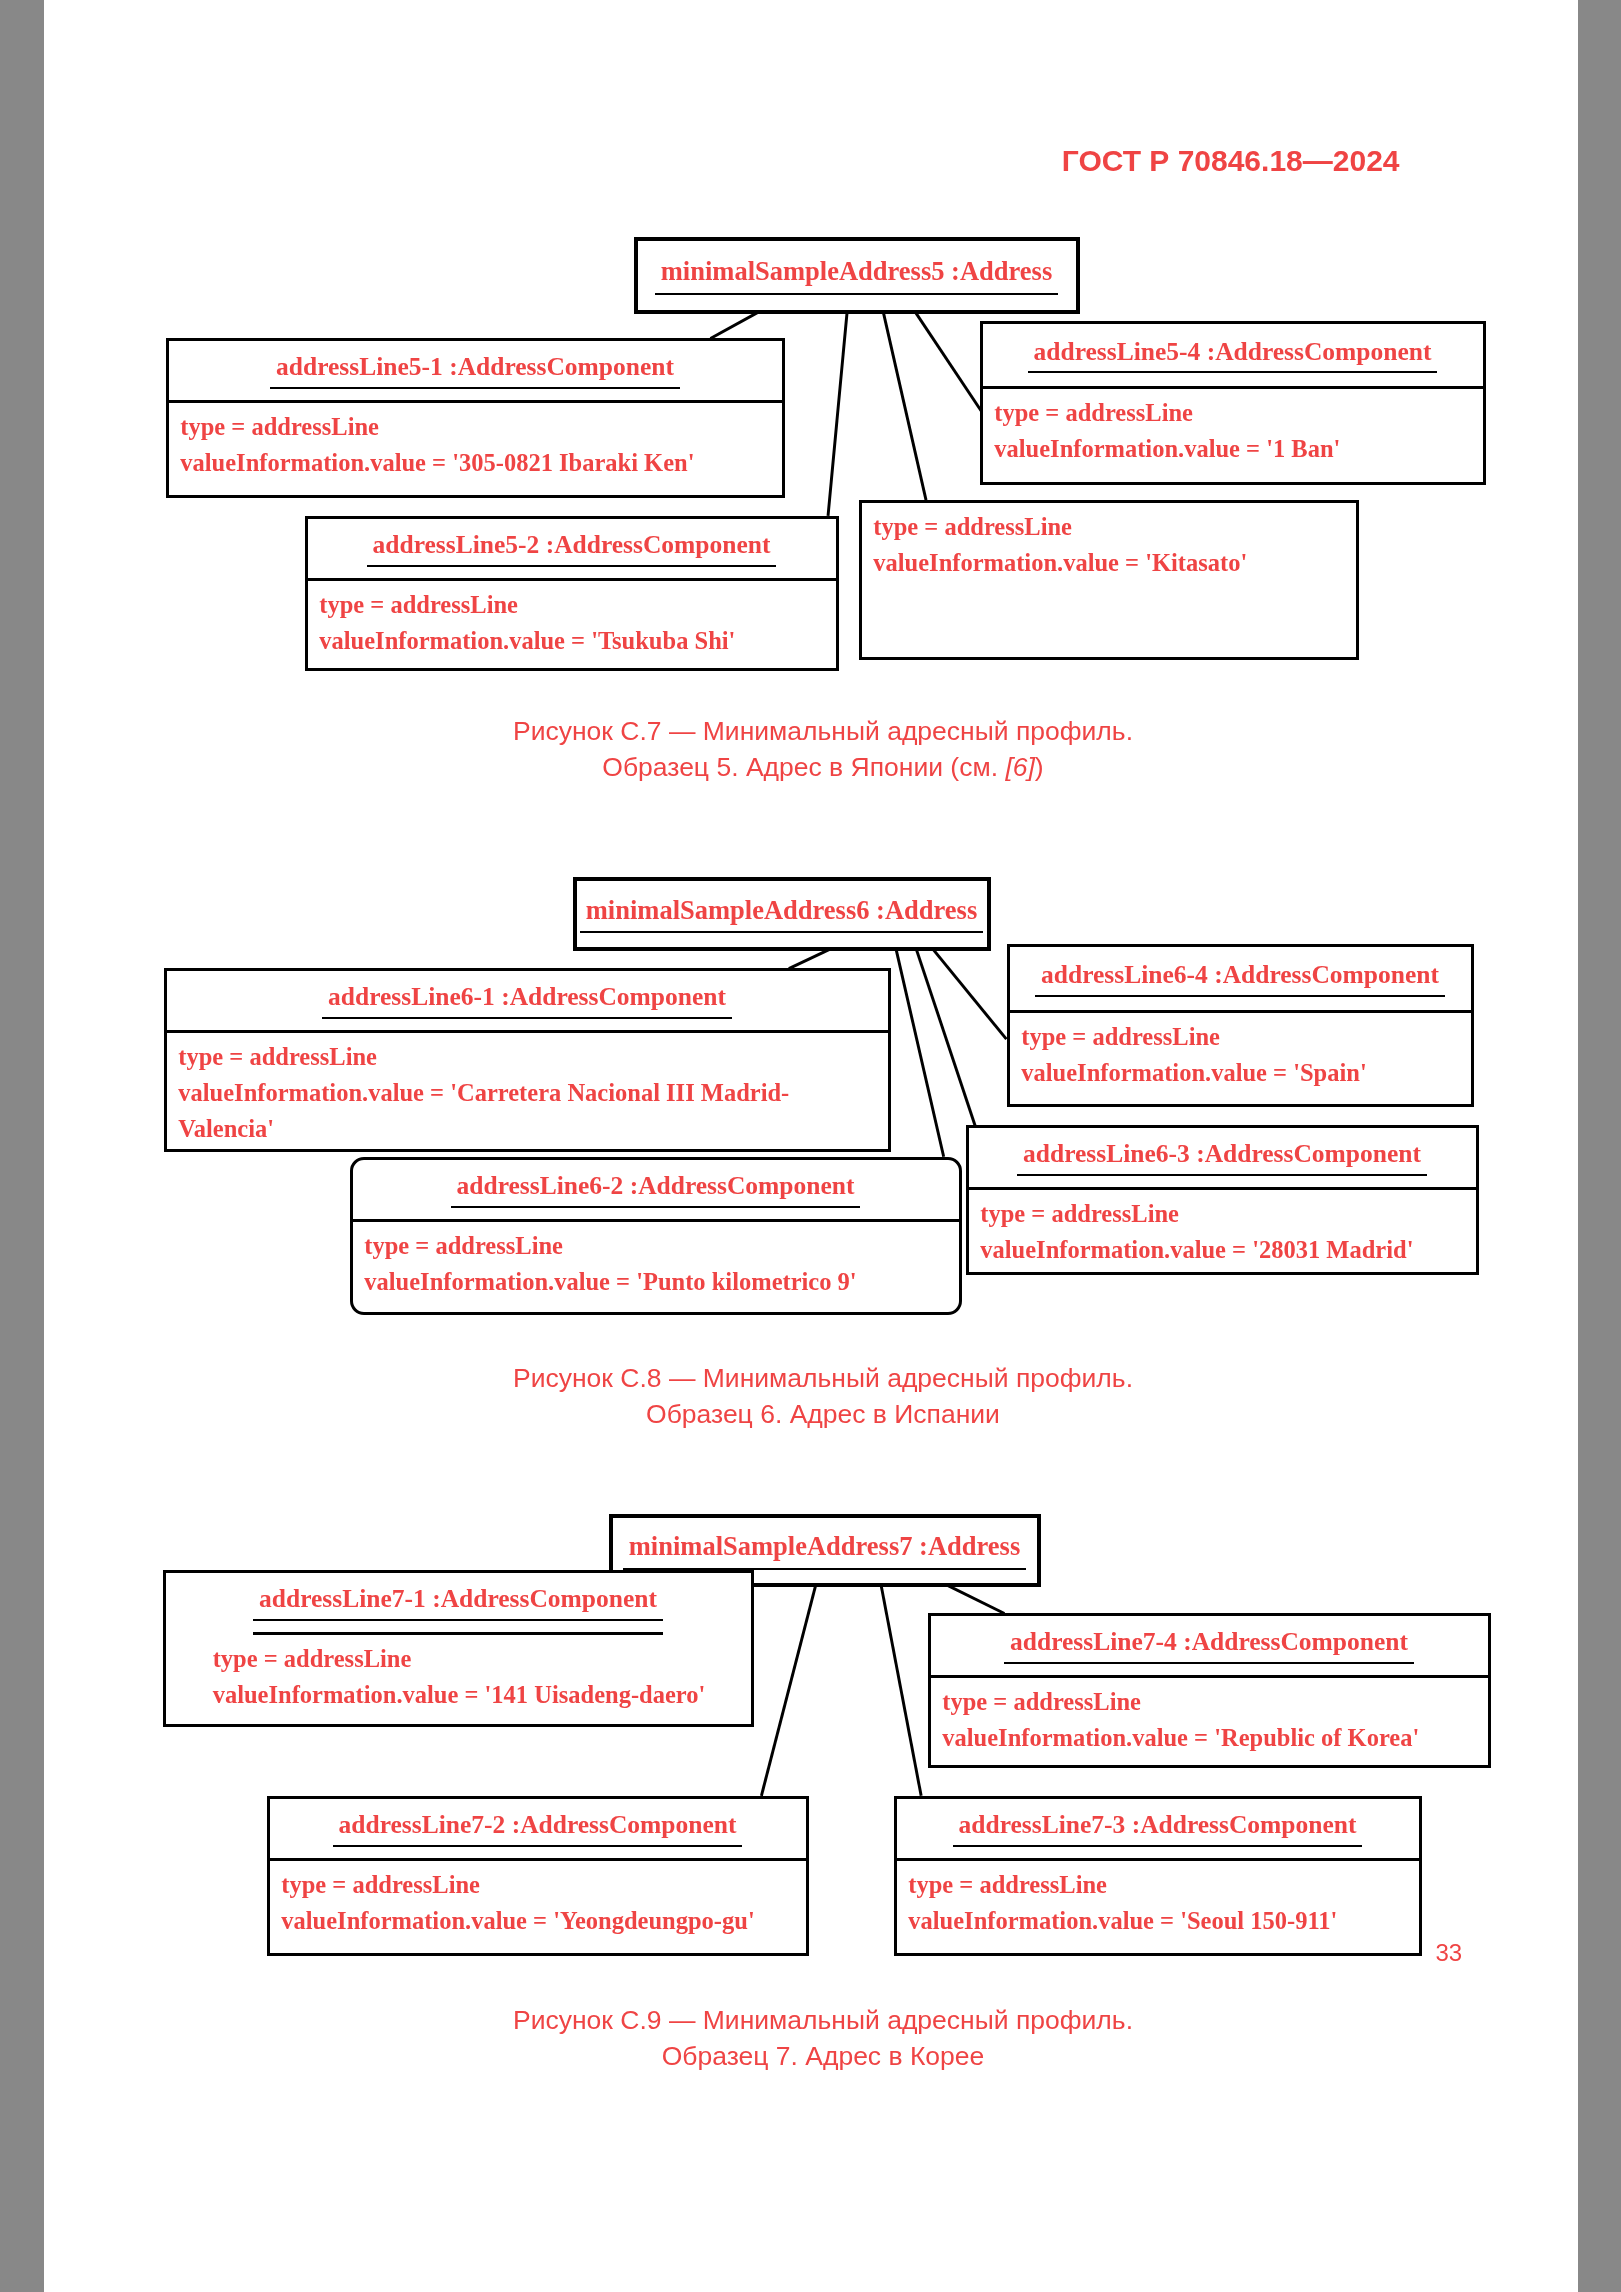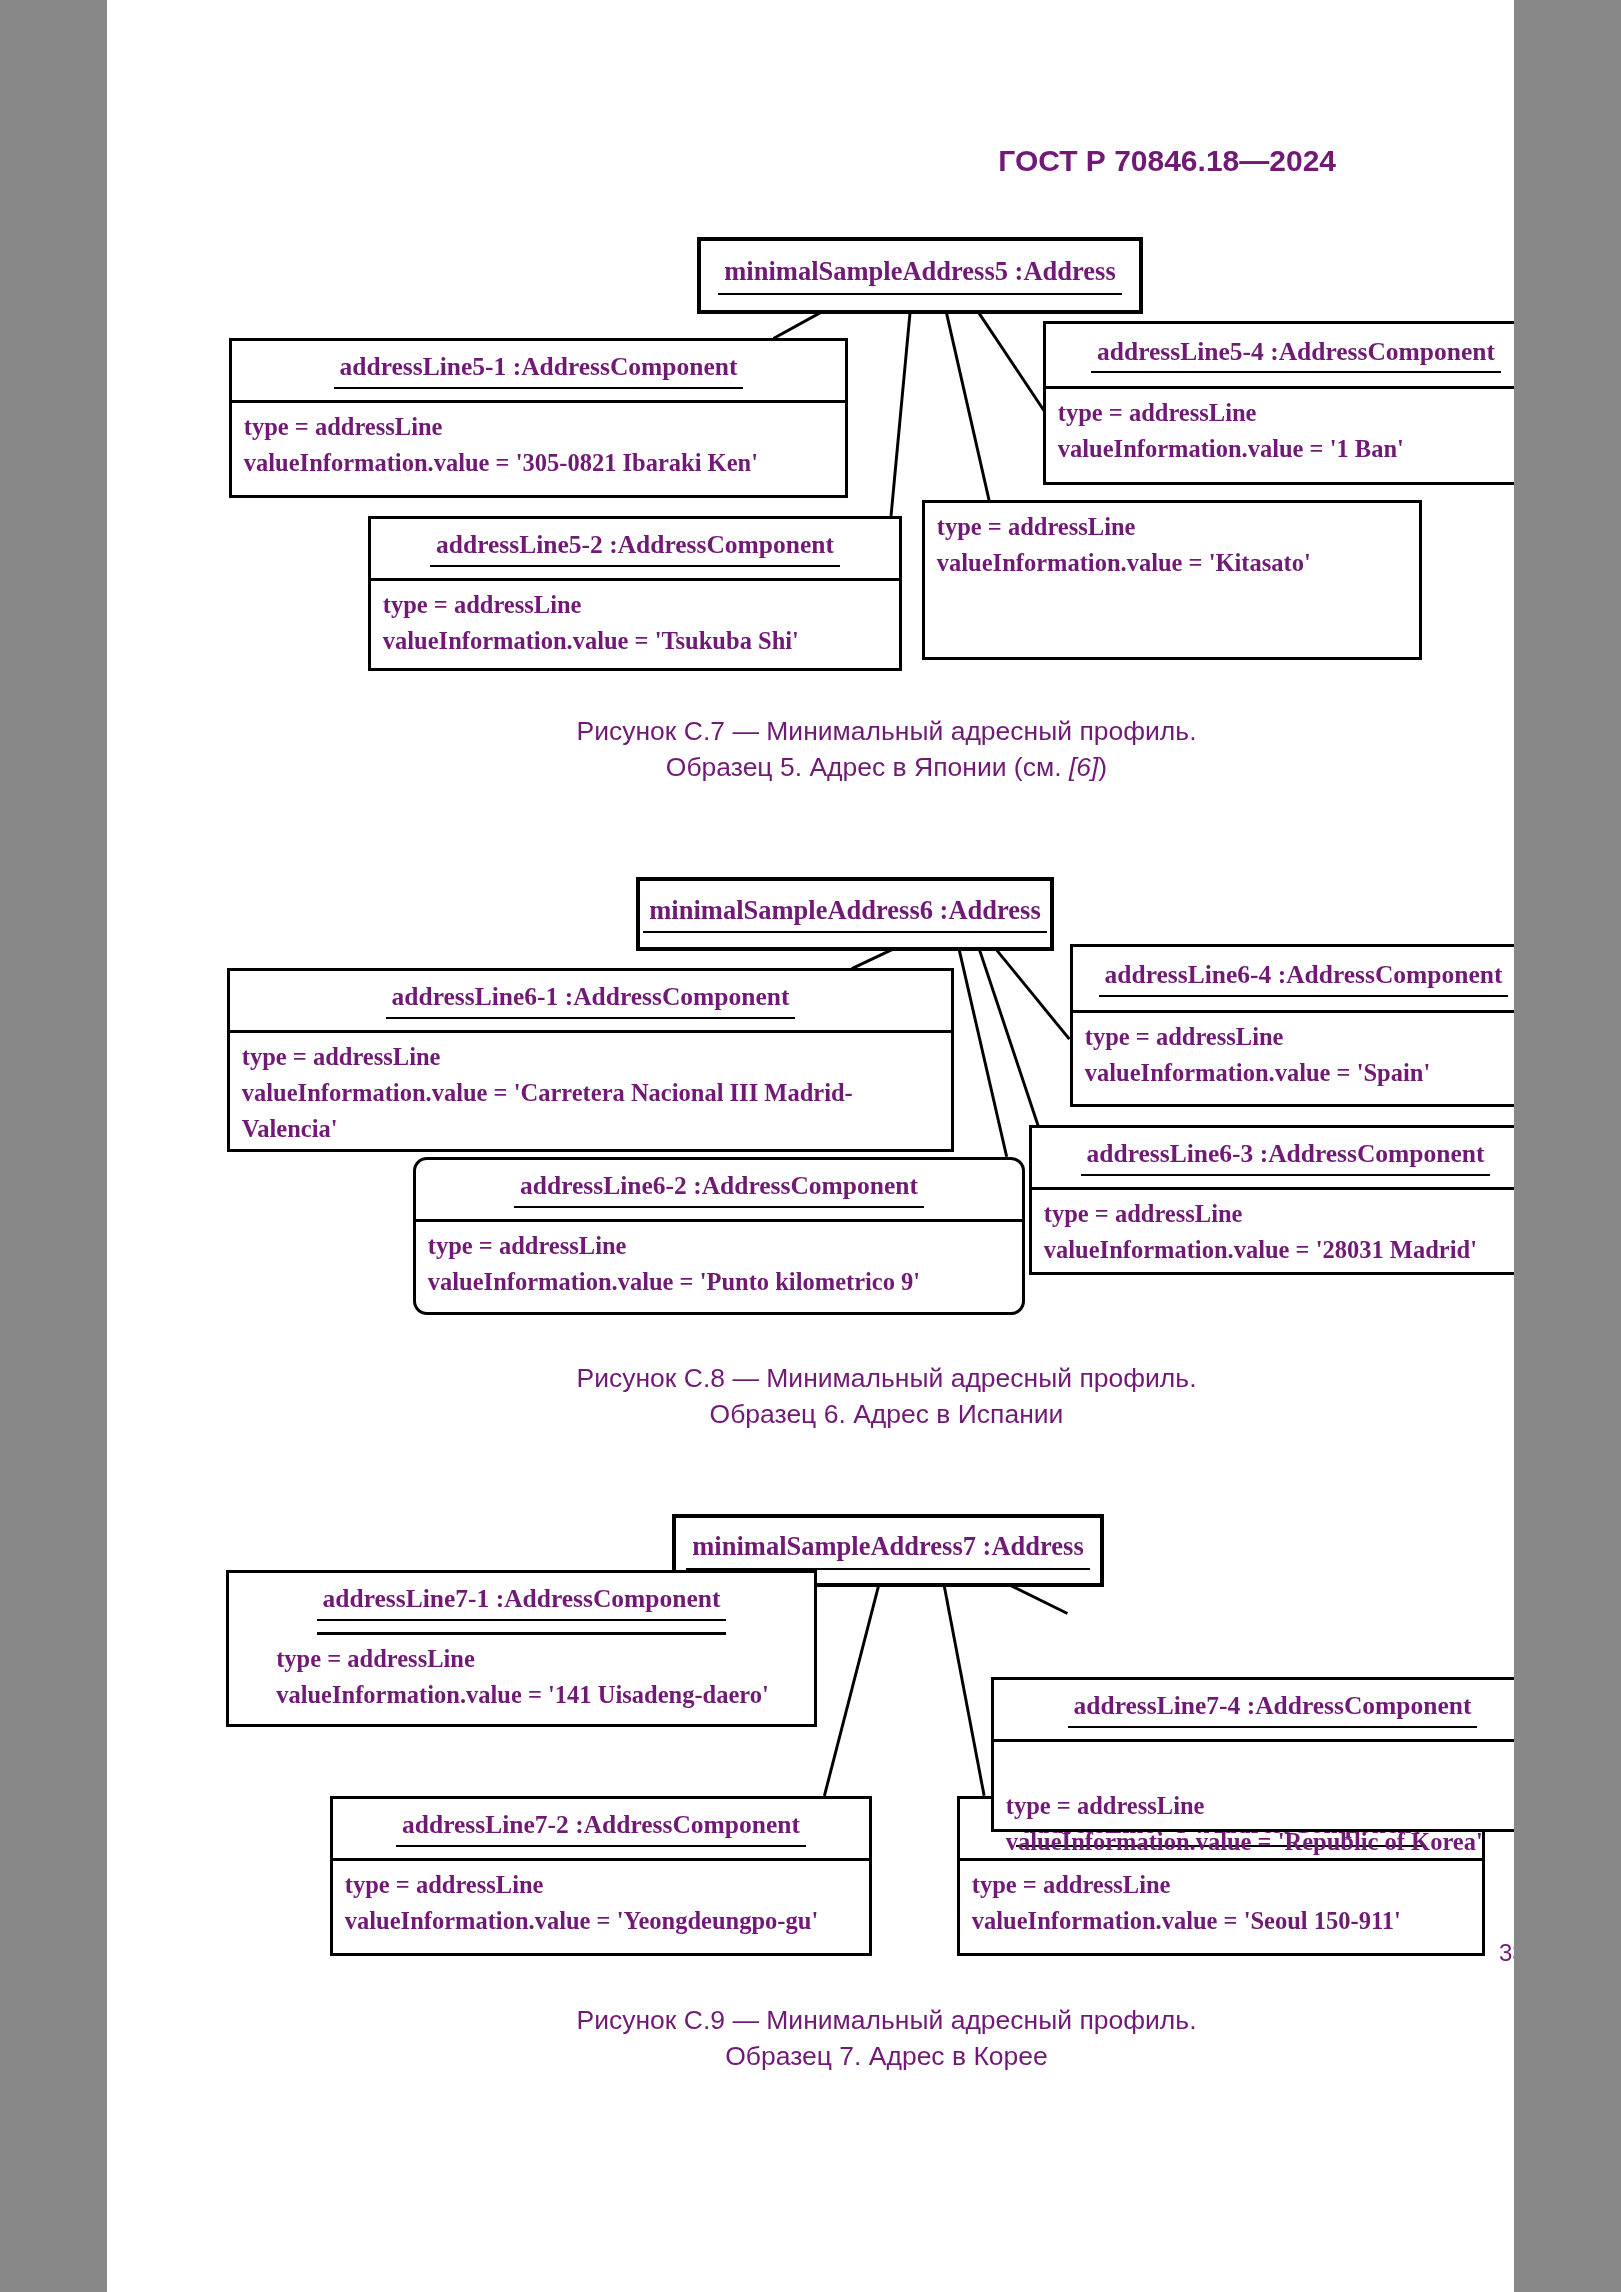--- a/index.html
+++ b/index.html
@@ -1,21 +1,21 @@
 <!DOCTYPE html>
 <html><head>
 <meta charset="utf-8">
 <style>
   html,body{margin:0;padding:0;background:#888;}
   .page{
     position:relative;
-    width:1407px;height:2293px;
+    width:1534px;height:2293px;
     background:#ffffff;
     font-family:"Liberation Serif", serif;
-    color:#701a75;
+    color:#ef4444;
     overflow:hidden;
     margin:0 auto;
   }
   .hdr{
     position:absolute;
     top:144px;right:178px;
     font-family:"Liberation Sans", sans-serif;
     font-weight:bold;
     font-size:30px;
     white-space:nowrap;
@@ -66,21 +66,21 @@
   .root6{left:529px;top:877px;width:410px;height:66px;}
   .b61{left:120px;top:968px;width:721px;height:178px;}
   .b62{left:306px;top:1157px;width:606px;height:152px;border-radius:14px;}
   .b63{left:922px;top:1125px;width:507px;height:144px;}
   .b64{left:963px;top:944px;width:461px;height:157px;--th:63px;}
   
   .root7{left:565px;top:1514px;width:424px;height:65px;}
   .b71{left:119px;top:1570px;width:585px;height:151px;align-items:center;}
   .b72{left:223px;top:1796px;width:536px;height:154px;}
   .b73{left:850px;top:1796px;width:522px;height:154px;}
-  .b74{left:884px;top:1677px;width:557px;height:149px;gap:40px;}
+  .b74{left:884px;top:1613px;width:557px;height:149px;}
 
   .cap{
     position:absolute;left:59px;width:1441px;
     text-align:center;
     font-family:"Liberation Sans", sans-serif;
     font-size:26.5px;line-height:36px;
   }
   .cap .ref{font-style:italic;}
   .cap1{top:713px;}
   .cap2{top:1360px;}

